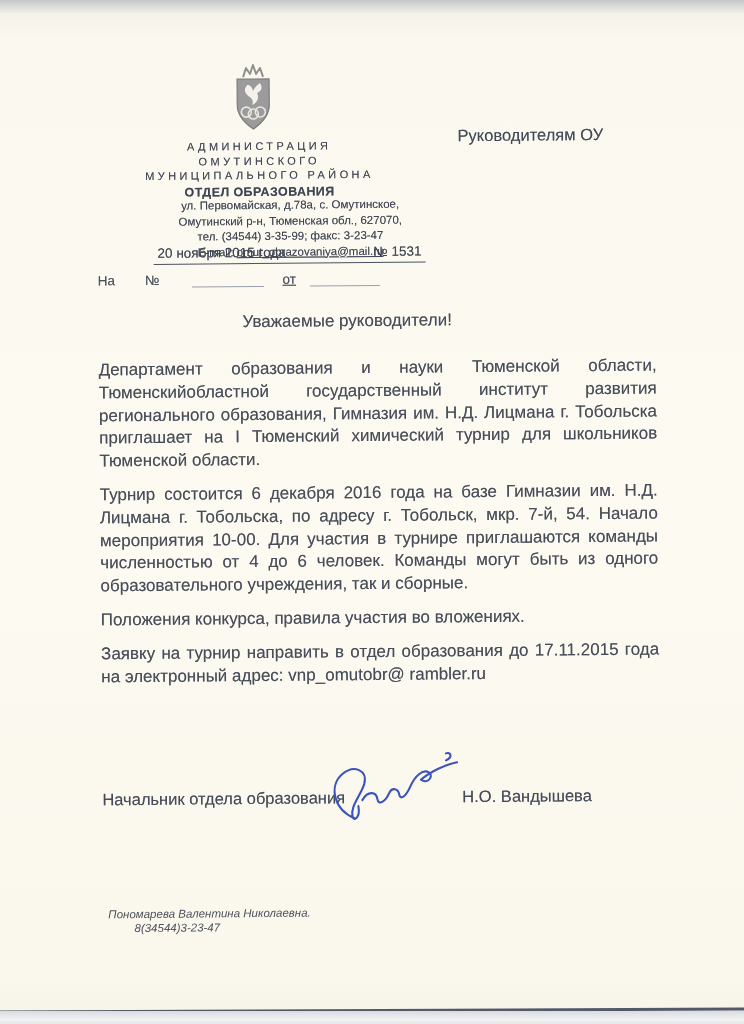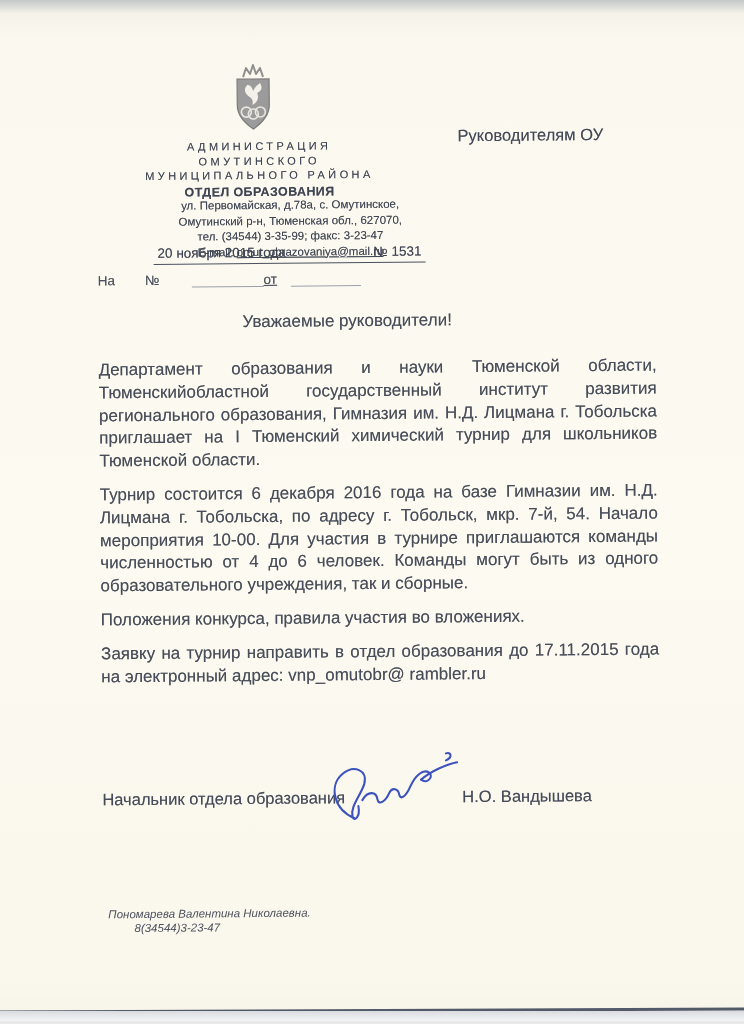--- a/index.html
+++ b/index.html
@@ -46,21 +46,21 @@
     font-size:13.5px;color:#3e4452;}
   .date-line b{font-weight:normal;}
 
   .addressee{position:absolute;left:461px;top:127px;font-size:16.5px;color:#434958;}
 
   .ref-line{position:absolute;left:100px;top:271px;display:flex;align-items:flex-end;
     font-size:13.5px;color:#4a505d;}
   .ref-line .blank{display:inline-block;border-bottom:1.4px solid #9aa0ab;height:14px;}
   .b1{width:72px;margin-left:32px;}
   .b2{width:70px;margin-left:14px;}
-  .ot{text-decoration:underline;}
+  .ot{margin-left:19px;text-decoration:underline;}
   .no{margin-left:30px;}
 
   .salutation{position:absolute;left:70px;top:311px;width:558px;text-align:center;
     font-size:17px;color:#474d59;}
 
   .body-text{position:absolute;left:100px;top:357px;width:558px;
     font-size:17px;line-height:22.8px;text-align:justify;color:#474d59;}
   .body-text p{margin:0 0 11px 0;}
 
   .signature-row{position:absolute;left:100px;top:748px;width:558px;height:80px;}

